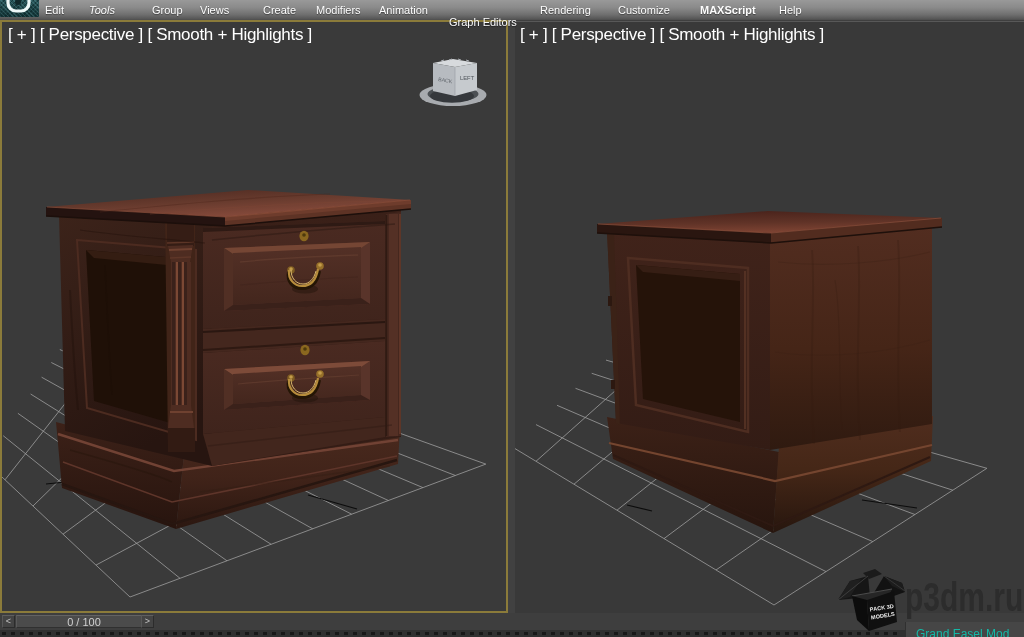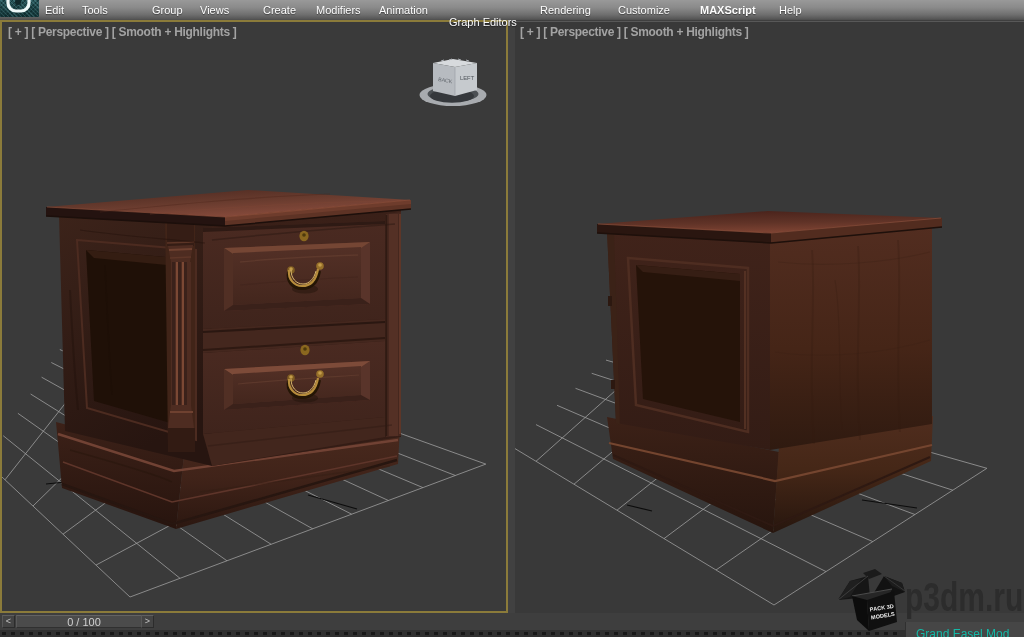--- a/index.html
+++ b/index.html
@@ -14,21 +14,21 @@
  repeating-linear-gradient(-45deg,rgba(8,34,36,.5) 0 1px,rgba(0,0,0,0) 1px 3px),
  linear-gradient(#29565a,#123133);}
 .menu{top:4px;height:14px;color:#fdfdfd;font-size:11px;
 text-shadow:0 1px 1px rgba(0,0,0,.45);white-space:nowrap;}
 
 #vpL{left:0;top:20px;width:508px;height:593px;background:#3a3a3a;
 border:2px solid #8b7b3a;box-sizing:border-box;}
 #divider{left:508px;top:20px;width:7px;height:595px;background:#414141;}
 #vpR{left:515px;top:21px;width:509px;height:594px;background:#393939;
 border-top:1px solid #585858;box-sizing:border-box;}
-.vplabel{color:#a3a3a3;font-size:12px;letter-spacing:-0.3px;font-weight:bold;}
+.vplabel{color:#ffffff;font-size:17px;letter-spacing:-0.3px;}
 
 #timerow{left:0;top:613px;width:1024px;height:17px;background:#3e3e3e;}
 .tbtn{top:2px;width:13px;height:13px;background:#444;color:#c2c2c2;
 border-top:1px solid #5f5f5f;border-left:1px solid #585858;
 border-right:1px solid #2c2c2c;border-bottom:1px solid #2c2c2c;
 box-sizing:border-box;font-size:9px;line-height:11px;text-align:center;}
 #slider{left:16px;top:2px;width:136px;height:13px;background:#4b4b4b;
 border-top:1px solid #636363;border-left:1px solid #5a5a5a;
 border-right:1px solid #303030;border-bottom:1px solid #303030;
 box-sizing:border-box;color:#cfcfcf;font-size:11px;line-height:12px;text-align:center;}
@@ -311,21 +311,21 @@
 <div id="divider" class="abs"></div>
 
 <div id="menubar" class="abs"></div>
 <div id="logo" class="abs">
  <svg width="39" height="17">
         <rect x="8" y="-8" width="21" height="19" rx="8" ry="8" fill="none" stroke="#eef8f8" stroke-width="3.2"></rect>
         <circle cx="18" cy="2" r="3" fill="#10282a"></circle>
       </svg>
 </div>
 <div class="abs menu" style="left:45px;">Edit</div>
-<div class="abs menu" style="left:82px;">Tools</div>
+<div class="abs menu" style="left:89px;font-style:italic;">Tools</div>
 <div class="abs menu" style="left:152px;">Group</div>
 <div class="abs menu" style="left:200px;">Views</div>
 <div class="abs menu" style="left:263px;text-align:center;">Create</div>
 <div class="abs menu" style="left:316px;">Modifiers</div>
 <div class="abs menu" style="left:379px;">Animation</div>
 <div class="abs menu" style="left:449px;margin-top:12px;">Graph Editors</div>
 <div class="abs menu" style="left:540px;">Rendering</div>
 <div class="abs menu" style="left:618px;">Customize</div>
 <div class="abs menu" style="left:700px;font-weight:bold;">MAXScript</div>
 <div class="abs menu" style="left:779px;">Help</div>

